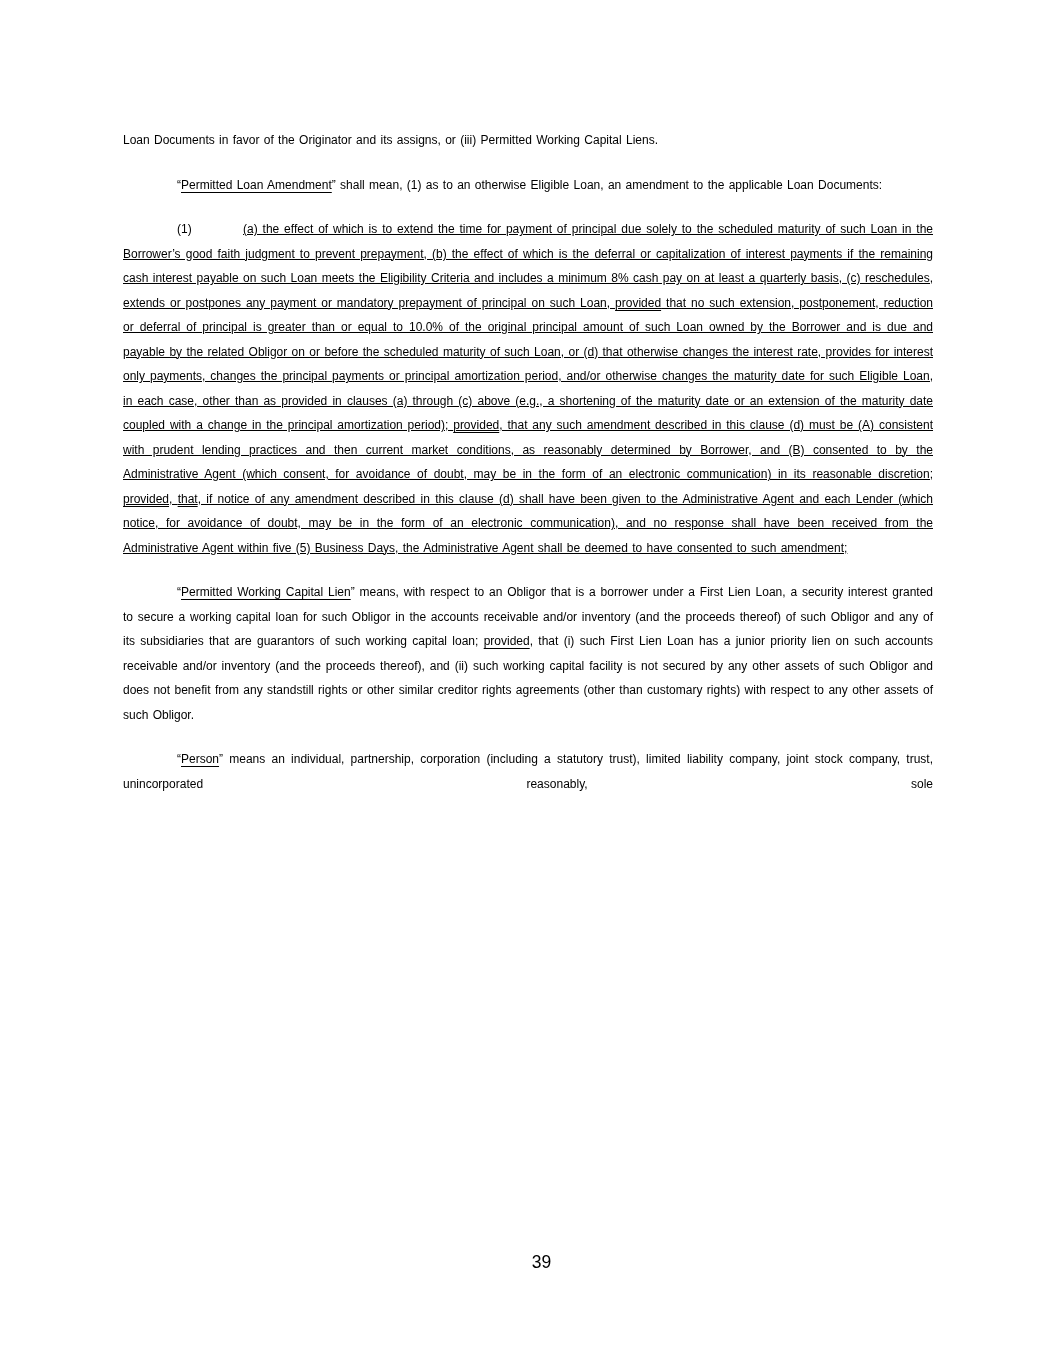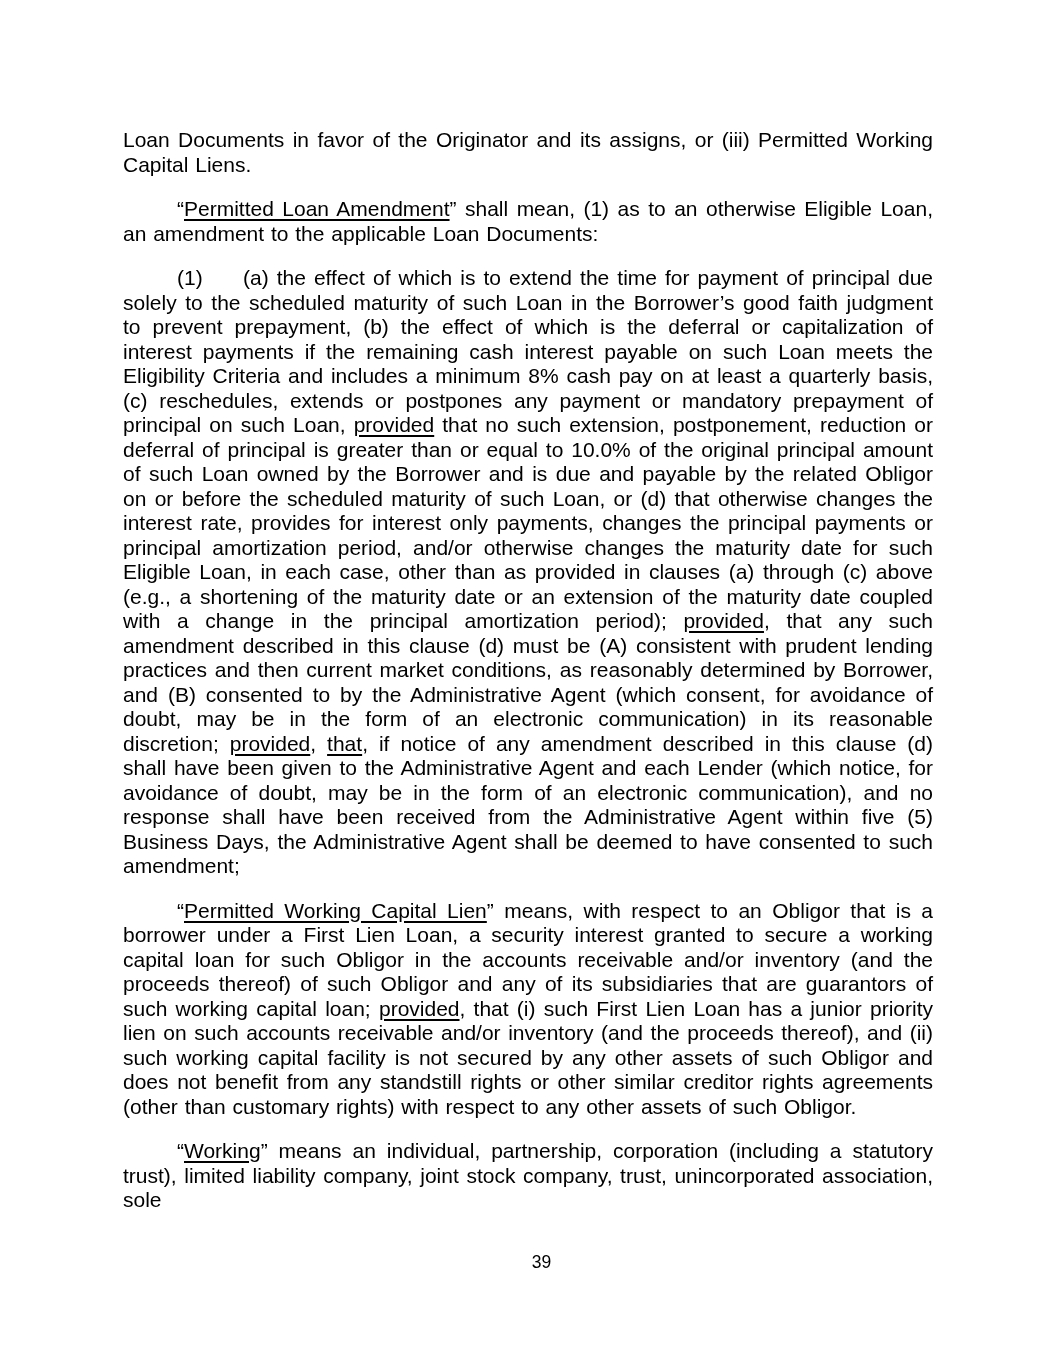--- a/index.html
+++ b/index.html
@@ -17,31 +17,32 @@
     font-family: "Liberation Sans", sans-serif;
     overflow: hidden;
   }
   .content {
     position: absolute;
     left: 123px;
     top: 128px;
     width: 810px;
   }
   .para {
-    font-size: 21px;
+    font-size: 12px;
     line-height: 24.5px;
     text-align: justify;
     margin: 0 0 20px 0;
     word-spacing: 1px;
   }
   .para.indent {
     text-indent: 54px;
   }
   .para.numbered {
     text-indent: 54px;
+    text-decoration: underline;
   }
   .para.cutoff {
     text-align-last: justify;
     margin-bottom: 0;
   }
   .num {
     display: inline-block;
     width: 66px;
     text-indent: 0;
   }
@@ -62,16 +63,16 @@
 </style>
 </head>
 <body>
 
 <div class="page">
   <div class="content">
       <p class="para plain"><span>Loan Documents in favor of the Originator and its assigns, or (iii) Permitted Working Capital Liens.</span></p>
       <p class="para indent"><span>“</span><span class="u">Permitted Loan Amendment</span><span>” shall mean, (1) as to an otherwise Eligible Loan, an amendment to the applicable Loan Documents:</span></p>
       <p class="para numbered"><span class="num">(1)</span><span>(a) the effect of which is to extend the time for payment of principal due solely to the scheduled maturity of such Loan in the Borrower’s good faith judgment to prevent prepayment, (b) the effect of which is the deferral or capitalization of interest payments if the remaining cash interest payable on such Loan meets the Eligibility Criteria and includes a minimum 8% cash pay on at least a quarterly basis, (c) reschedules, extends or postpones any payment or mandatory prepayment of principal on such Loan, </span><span class="u">provided</span><span> that no such extension, postponement, reduction or deferral of principal is greater than or equal to 10.0% of the original principal amount of such Loan owned by the Borrower and is due and payable by the related Obligor on or before the scheduled maturity of such Loan, or (d) that otherwise changes the interest rate, provides for interest only payments, changes the principal payments or principal amortization period, and/or otherwise changes the maturity date for such Eligible Loan, in each case, other than as provided in clauses (a) through (c) above (e.g., a shortening of the maturity date or an extension of the maturity date coupled with a change in the principal amortization period); </span><span class="u">provided</span><span>, that any such amendment described in this clause (d) must be (A) consistent with prudent lending practices and then current market conditions, as reasonably determined by Borrower, and (B) consented to by the Administrative Agent (which consent, for avoidance of doubt, may be in the form of an electronic communication) in its reasonable discretion; </span><span class="u">provided</span><span>, </span><span class="u">that</span><span>, if notice of any amendment described in this clause (d) shall have been given to the Administrative Agent and each Lender (which notice, for avoidance of doubt, may be in the form of an electronic communication), and no response shall have been received from the Administrative Agent within five (5) Business Days, the Administrative Agent shall be deemed to have consented to such amendment;</span></p>
       <p class="para indent"><span>“</span><span class="u">Permitted Working Capital Lien</span><span>” means, with respect to an Obligor that is a borrower under a First Lien Loan, a security interest granted to secure a working capital loan for such Obligor in the accounts receivable and/or inventory (and the proceeds thereof) of such Obligor and any of its subsidiaries that are guarantors of such working capital loan; </span><span class="u">provided</span><span>, that (i) such First Lien Loan has a junior priority lien on such accounts receivable and/or inventory (and the proceeds thereof), and (ii) such working capital facility is not secured by any other assets of such Obligor and does not benefit from any standstill rights or other similar creditor rights agreements (other than customary rights) with respect to any other assets of such Obligor.</span></p>
-      <p class="para indent cutoff"><span>“</span><span class="u">Working</span><span>” means an individual, partnership, corporation (including a statutory trust), limited liability company, joint stock company, trust, unincorporated association, sole</span></p>
+      <p class="para indent cutoff"><span>“</span><span class="u">Person</span><span>” means an individual, partnership, corporation (including a statutory trust), limited liability company, joint stock company, trust, unincorporated reasonably, sole</span></p>
     </div>
   <div class="page-number">39</div>
 </div>
 
 </body></html>

